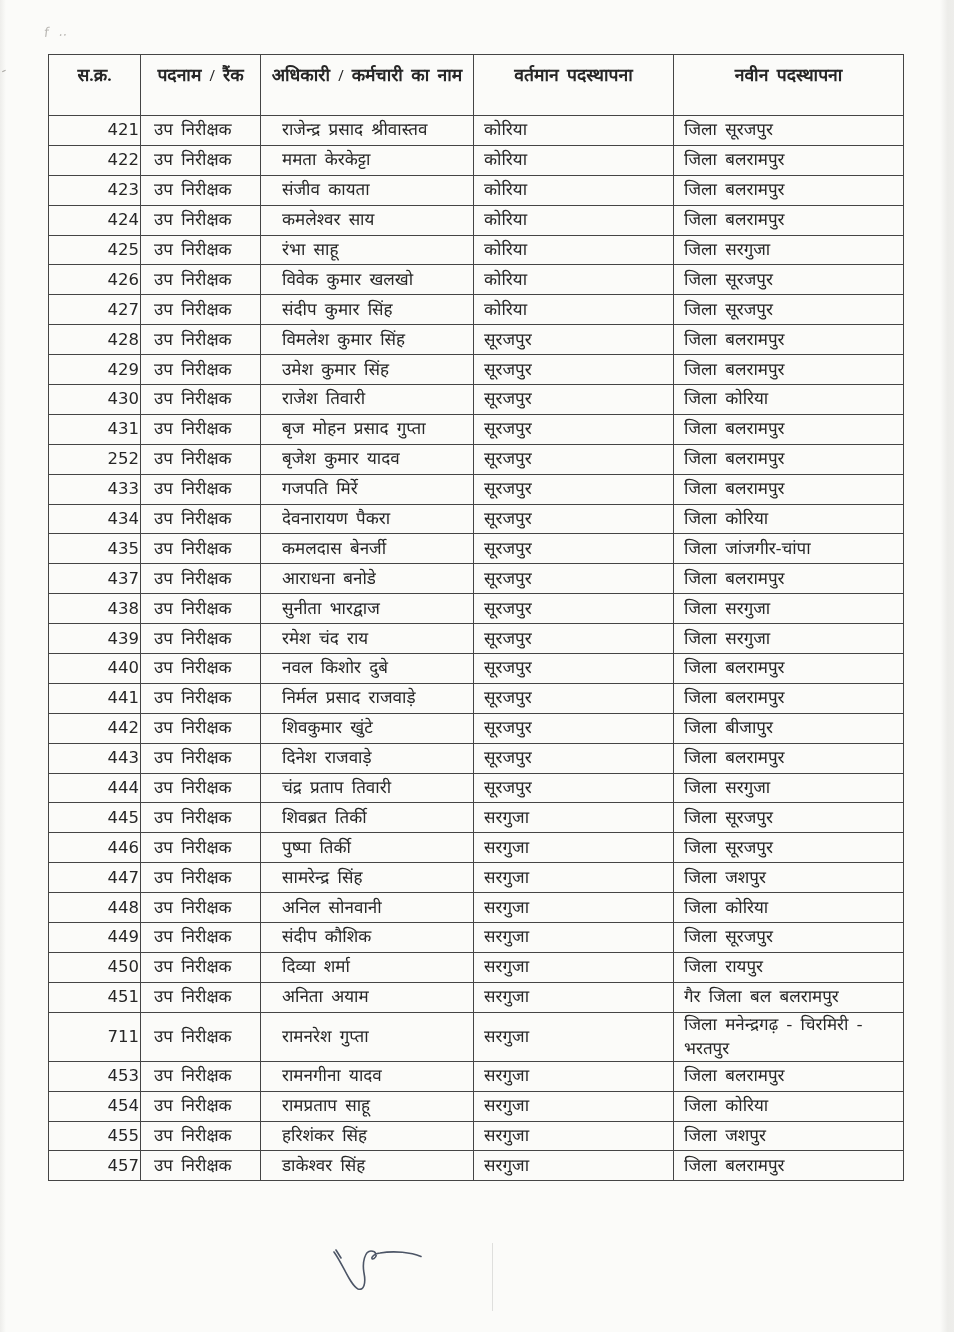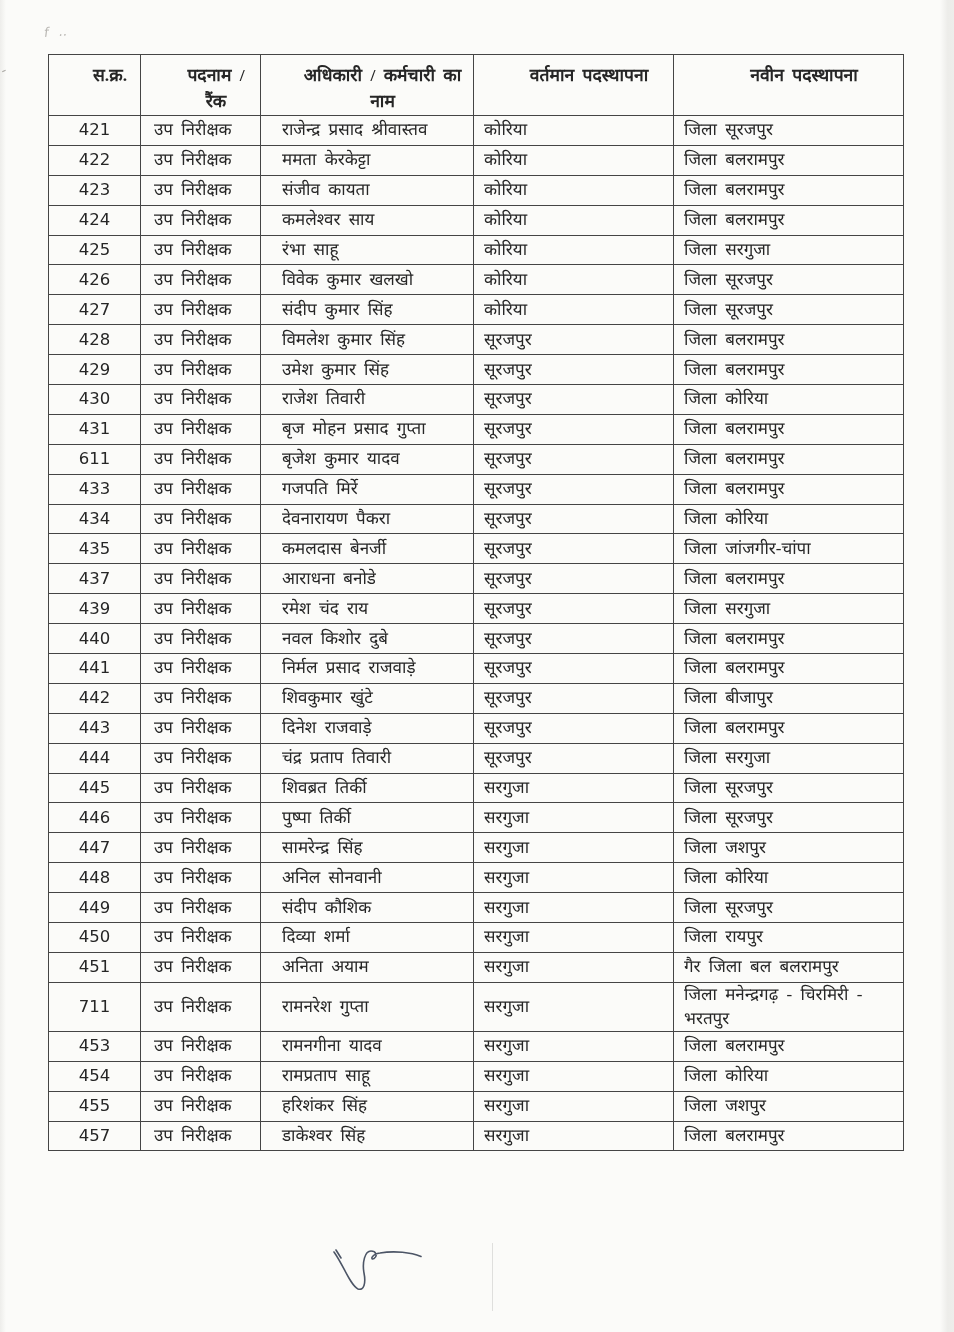--- a/index.html
+++ b/index.html
@@ -52,29 +52,28 @@
     overflow: hidden;
   }
   .transfer-table thead tr { height: 61px; }
   .transfer-table th {
     font-weight: 600;
     font-size: 17.5px;
     text-align: center;
     vertical-align: top;
     padding-top: 7px;
     line-height: 26px;
-    padding-left: 32px;
   }
   .transfer-table tbody tr { height: 29.9px; }
   .transfer-table td {
     vertical-align: middle;
     line-height: 24px;
     padding-top: 0; padding-bottom: 0;
   }
-  .transfer-table td:nth-child(1) { text-align: center; font-size: 16.5px; font-family: "DejaVu Sans", sans-serif; }
+  .transfer-table td:nth-child(1) { text-align: right; font-size: 16.5px; font-family: "DejaVu Sans", sans-serif; }
   .transfer-table td:nth-child(2) { padding-left: 13px; margin-top: 27px; }
   .transfer-table td:nth-child(3) { padding-left: 21px;  padding-right: 4px; }
   .transfer-table td:nth-child(4) { padding-left: 10px; }
   .transfer-table td:nth-child(5) { padding-left: 10px; padding-right: 8px; }
 
   
   svg.signature { position: absolute; left: 323px; top: 1242px; pointer-events: none; }
 
   
   .fold-line {
@@ -179,21 +178,21 @@
           <td>जिला कोरिया</td>
         </tr>
         <tr>
           <td>431</td>
           <td>उप निरीक्षक</td>
           <td>बृज मोहन प्रसाद गुप्ता</td>
           <td>सूरजपुर</td>
           <td>जिला बलरामपुर</td>
         </tr>
         <tr>
-          <td>611</td>
+          <td>252</td>
           <td>उप निरीक्षक</td>
           <td>बृजेश कुमार यादव</td>
           <td>सूरजपुर</td>
           <td>जिला बलरामपुर</td>
         </tr>
         <tr>
           <td>433</td>
           <td>उप निरीक्षक</td>
           <td>गजपति मिर्रे</td>
           <td>सूरजपुर</td>
@@ -212,20 +211,27 @@
           <td>कमलदास बेनर्जी</td>
           <td>सूरजपुर</td>
           <td>जिला जांजगीर-चांपा</td>
         </tr>
         <tr>
           <td>437</td>
           <td>उप निरीक्षक</td>
           <td>आराधना बनोडे</td>
           <td>सूरजपुर</td>
           <td>जिला बलरामपुर</td>
+        </tr>
+        <tr>
+          <td>438</td>
+          <td>उप निरीक्षक</td>
+          <td>सुनीता भारद्वाज</td>
+          <td>सूरजपुर</td>
+          <td>जिला सरगुजा</td>
         </tr>
         <tr>
           <td>439</td>
           <td>उप निरीक्षक</td>
           <td>रमेश चंद राय</td>
           <td>सूरजपुर</td>
           <td>जिला सरगुजा</td>
         </tr>
         <tr>
           <td>440</td>

